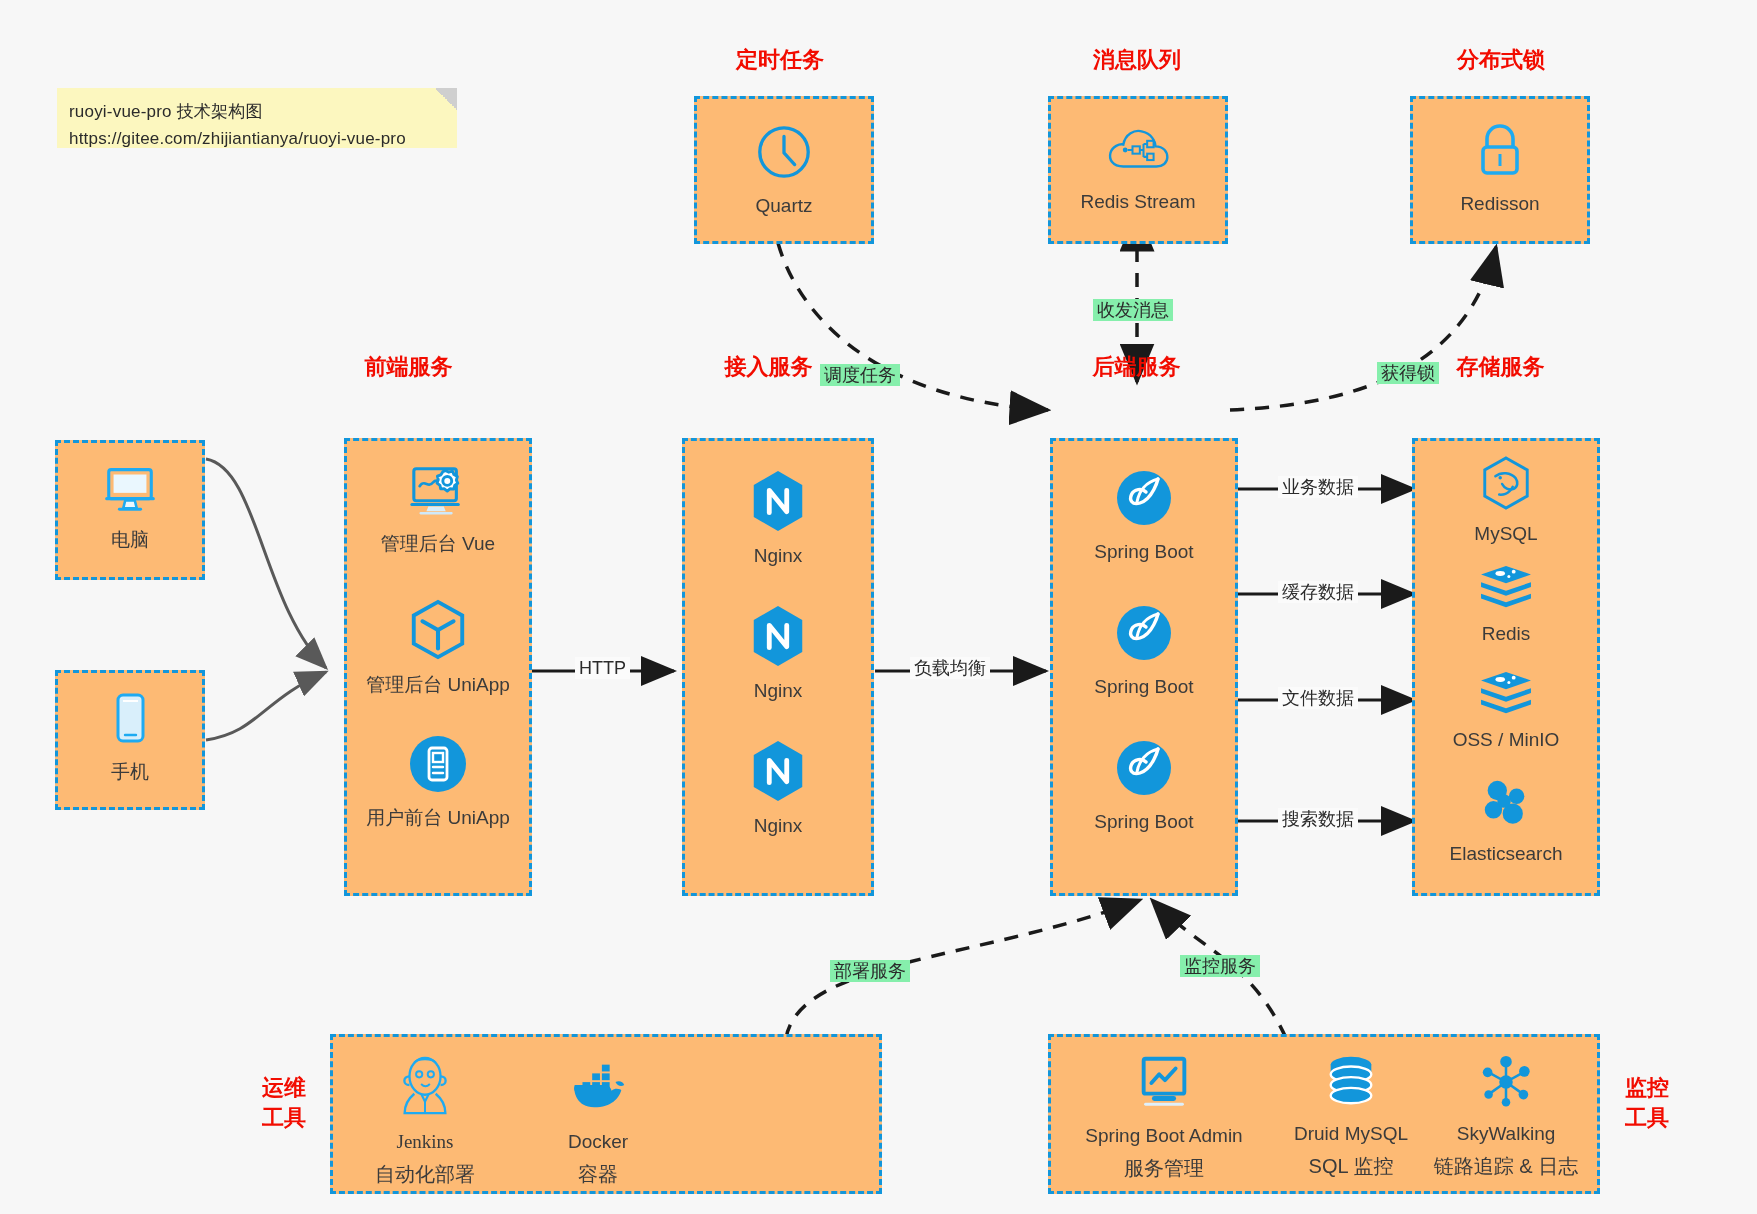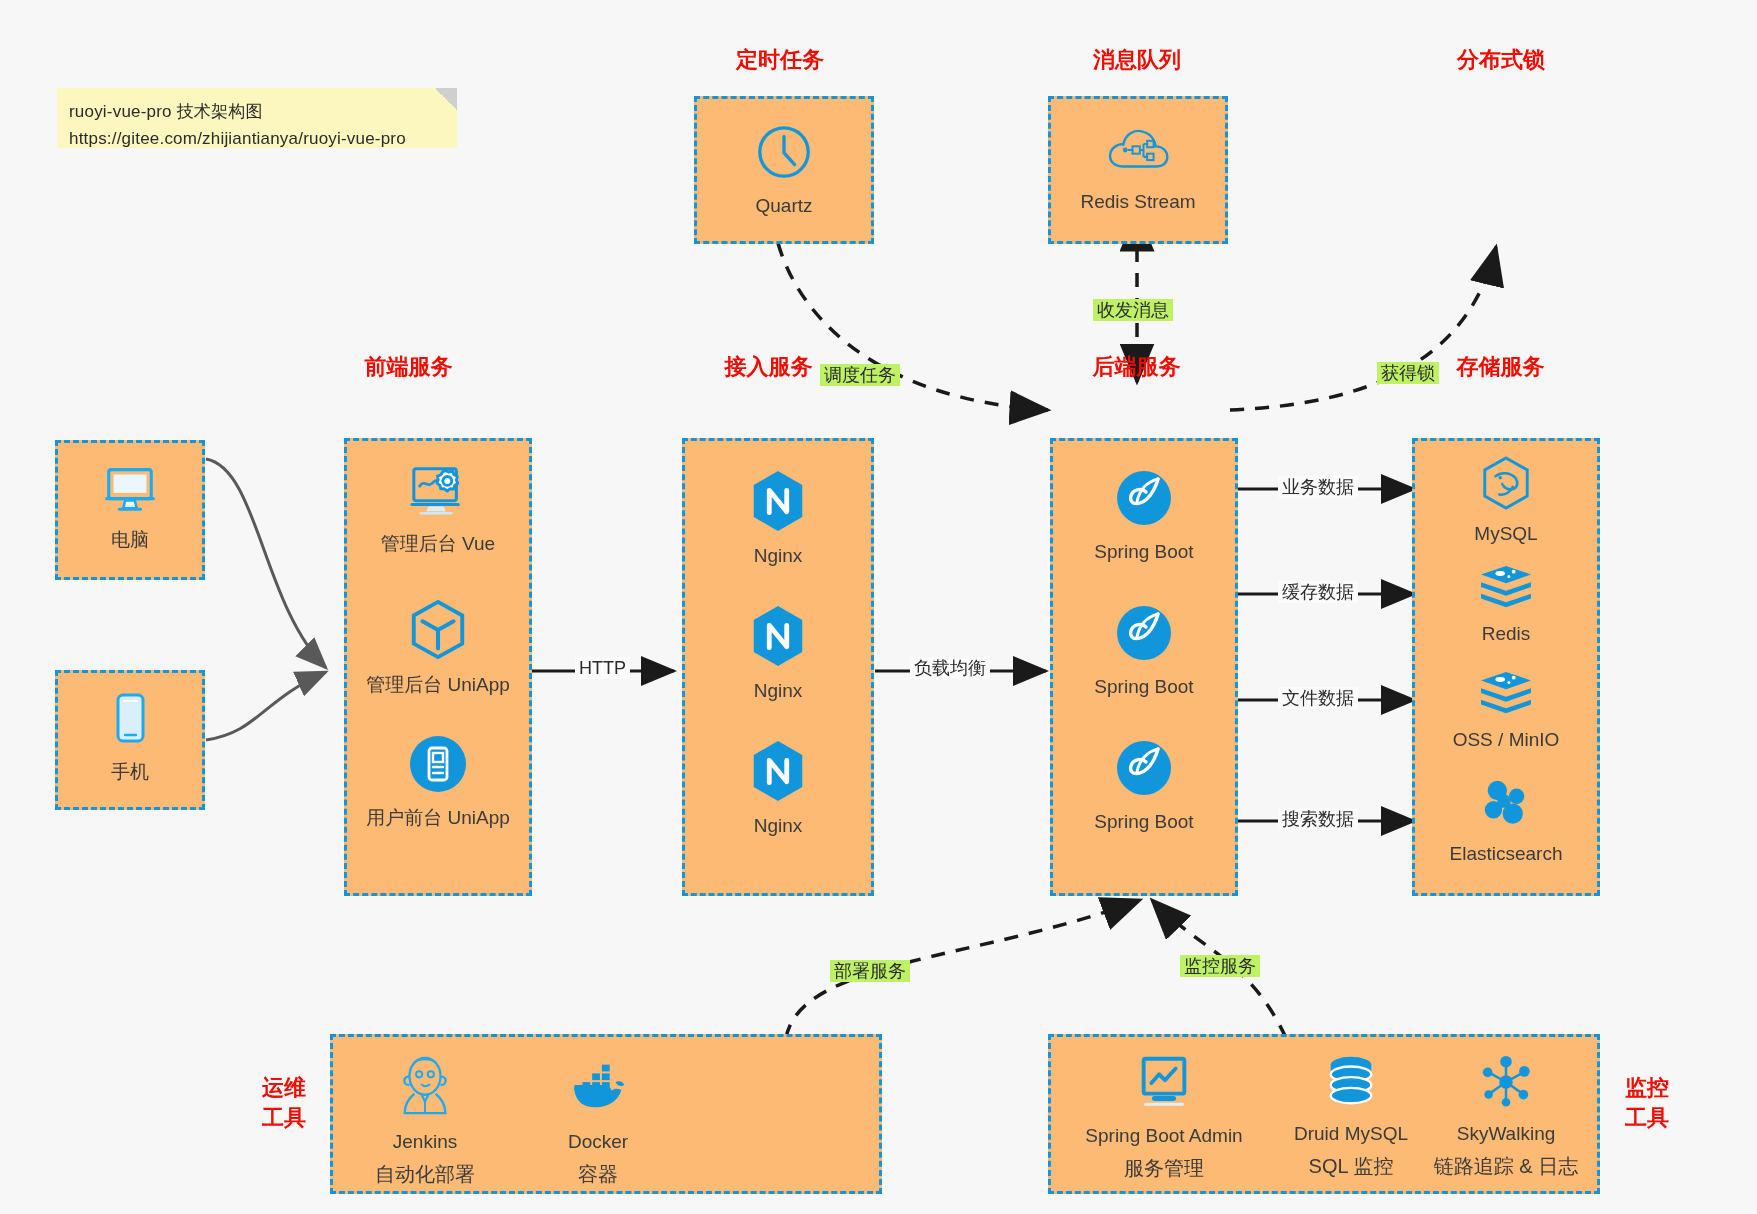--- a/index.html
+++ b/index.html
@@ -50,21 +50,21 @@
     line-height:26px;
   }
   .node .cap.two{font-size:20px;}
   .ic{display:block;}
 
   
   .elabel{
     font-size:18px;color:#2b2b2b;background:#fbfbfb;
     padding:0 4px;white-space:nowrap;line-height:22px;
   }
-  .elabel.onplain{background:#bef264;}
+  .elabel.onplain{background:#86efac;}
   svg.ov{position:absolute;left:0;top:0;width:1757px;height:1214px;pointer-events:none;}
 </style>
 </head>
 <body>
 
 <div id="canvas">
 
   <svg class="ov" viewBox="0 0 1757 1214">
     <defs>
       <marker id="ah-gray" markerWidth="11" markerHeight="9" refX="10" refY="4.5" orient="auto">
@@ -132,20 +132,32 @@
           <path d="M38 29 H42 M42 22.5 V36.5 M42 22.5 H46 M42 36.5 H46" stroke="#1296db" stroke-width="2.2" fill="none"></path>
           <circle cx="22" cy="29" r="2.6" fill="#1296db"></circle>
           <path d="M24.6 29 H30" stroke="#1296db" stroke-width="2.2"></path>
         </svg>
       </span>
       <span class="cap">Redis Stream</span>
     </div>
   </div>
 
   <div class="abs group-title" style="left:1411px;top:45px;width:180px;">分布式锁</div>
+  <div class="abs group" style="left:1410px;top:96px;width:180px;height:148px;">
+    <div class="node abs" style="left:0;top:22px;width:174px;">
+      <span class="ic">
+        <svg width="58" height="60" viewBox="0 0 58 60">
+          <path d="M16 26 V18 C16 10.5 21.8 5 29 5 C36.2 5 42 10.5 42 18 V26" fill="none" stroke="#1eaaf1" stroke-width="3.6"></path>
+          <rect x="12" y="26" width="34" height="26" rx="4" fill="none" stroke="#1eaaf1" stroke-width="3.6"></rect>
+          <line x1="29" y1="33" x2="29" y2="45" stroke="#1eaaf1" stroke-width="3"></line>
+        </svg>
+      </span>
+      <span class="cap">Redisson</span>
+    </div>
+  </div>
 
   <div class="abs elabel onplain" style="left:820px;top:364px;">调度任务</div>
   <div class="abs elabel onplain" style="left:1093px;top:299px;">收发消息</div>
   <div class="abs elabel onplain" style="left:1377px;top:362px;">获得锁</div>
 
   <div class="abs group" style="left:55px;top:440px;width:150px;height:140px;">
     <div class="node abs" style="left:0;top:18px;width:144px;">
       <span class="ic">
         <svg width="58" height="56" viewBox="0 0 60 56">
           <rect x="8" y="8" width="44" height="30" rx="2.5" fill="none" stroke="#1eaaf1" stroke-width="3.2"></rect>
@@ -348,21 +360,21 @@
   </div>
 
   <div class="abs elabel onplain" style="left:830px;top:960px;">部署服务</div>
   <div class="abs elabel onplain" style="left:1180px;top:955px;">监控服务</div>
 
   <div class="abs group-title side" style="left:252px;top:1073px;width:64px;">
     <div>运维</div>
     <div>工具</div>
   </div>
   <div class="abs group" style="left:330px;top:1034px;width:552px;height:160px;">
-    <div class="node abs" style="left:12px;top:16px;width:160px;">
+    <div class="node abs" style="left:12px;top:16px;width:160px;font-family:Liberation Serif, serif;">
       <span class="ic">
         <svg width="62" height="66" viewBox="0 0 62 68">
           <ellipse cx="31" cy="24" rx="16" ry="19" fill="none" stroke="#1eaaf1" stroke-width="2.4"></ellipse>
           <path d="M15 24 C8 24 8 33 15 33" fill="none" stroke="#1eaaf1" stroke-width="2.4"></path>
           <path d="M47 24 C54 24 54 33 47 33" fill="none" stroke="#1eaaf1" stroke-width="2.4"></path>
           <circle cx="25" cy="22" r="3.2" fill="none" stroke="#1eaaf1" stroke-width="2"></circle>
           <circle cx="37" cy="22" r="3.2" fill="none" stroke="#1eaaf1" stroke-width="2"></circle>
           <path d="M27 32 C30 35 33 35 36 32" fill="none" stroke="#1eaaf1" stroke-width="2"></path>
           <path d="M20 42 C14 47 10 53 10 62 L52 62 C52 53 48 47 42 42" fill="none" stroke="#1eaaf1" stroke-width="2.4"></path>
           <path d="M27 42 L31 50 L35 42" fill="none" stroke="#1eaaf1" stroke-width="2.2"></path>

